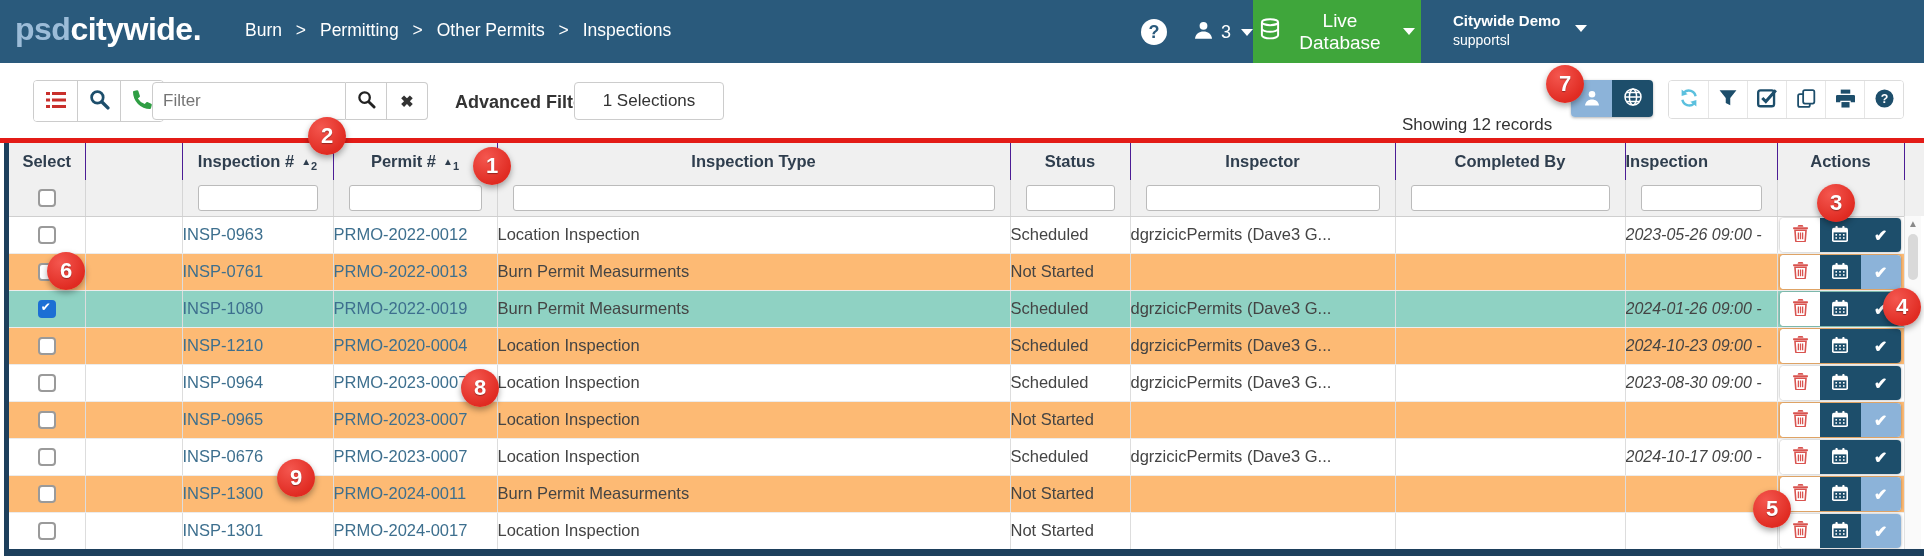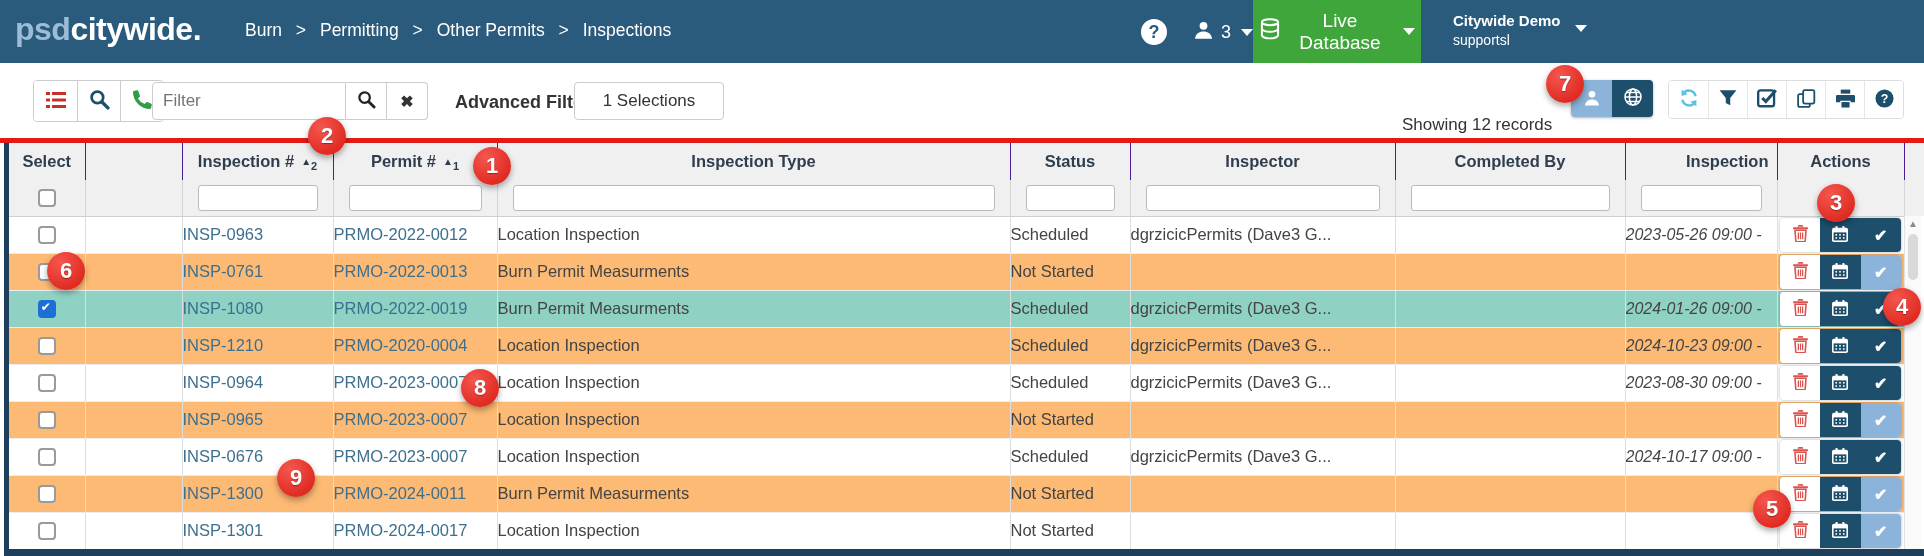--- a/index.html
+++ b/index.html
@@ -59,21 +59,21 @@
 
   
   .left-edge{position:absolute;left:4px;top:143px;width:5px;height:408px;background:#1d3f5c;z-index:4;}
   .bottom-edge{position:absolute;left:4px;top:549px;width:1920px;height:7px;background:#1d3f5c;z-index:4;}
   .head-ext{position:absolute;left:1904px;top:143px;width:20px;height:73px;background:#f0f0f0;}
   table.grid{position:absolute;left:9px;top:143px;width:1895px;border-collapse:collapse;table-layout:fixed;}
   table.grid th,table.grid td{border-right:1px solid #ddd;padding:0;overflow:hidden;white-space:nowrap;}
   thead tr.labels{height:37px;}
   thead tr.labels th{background:#f0f0f0;font-size:16.5px;font-weight:600;color:#2f3e4e;text-align:center;
        border-right:1px solid #4c1d95;}
-  thead tr.labels th.r{text-align:right;padding-right:8px;}
+  thead tr.labels th.r{text-align:left;padding-right:8px;}
   thead tr.filters{height:36px;}
   thead tr.filters th{background:#f0f0f0;border-right:1px solid #d5d5d5;border-bottom:1px solid #cfcfcf;text-align:center;}
   thead input.colf{width:calc(100% - 30px);height:26px;border:1px solid #bbb;border-radius:3px;outline:none;
        font-family:inherit;font-size:14px;padding:0 5px;box-sizing:border-box;background:#fff;}
   tbody tr{height:37px;background:#fff;}
   tbody tr.alt{background:#fdba74;}
   tbody tr.selected{background:#8fd2c3;}
   tbody td{font-size:16.5px;color:#444;border-bottom:1px solid #ececec;padding-left:10px;}
   tbody td.c-select,tbody td.c-photo{padding-left:0;text-align:center;}
   tbody td.c-date{text-align:left;padding-right:6px;padding-left:0;font-size:16px;font-style:italic;}

